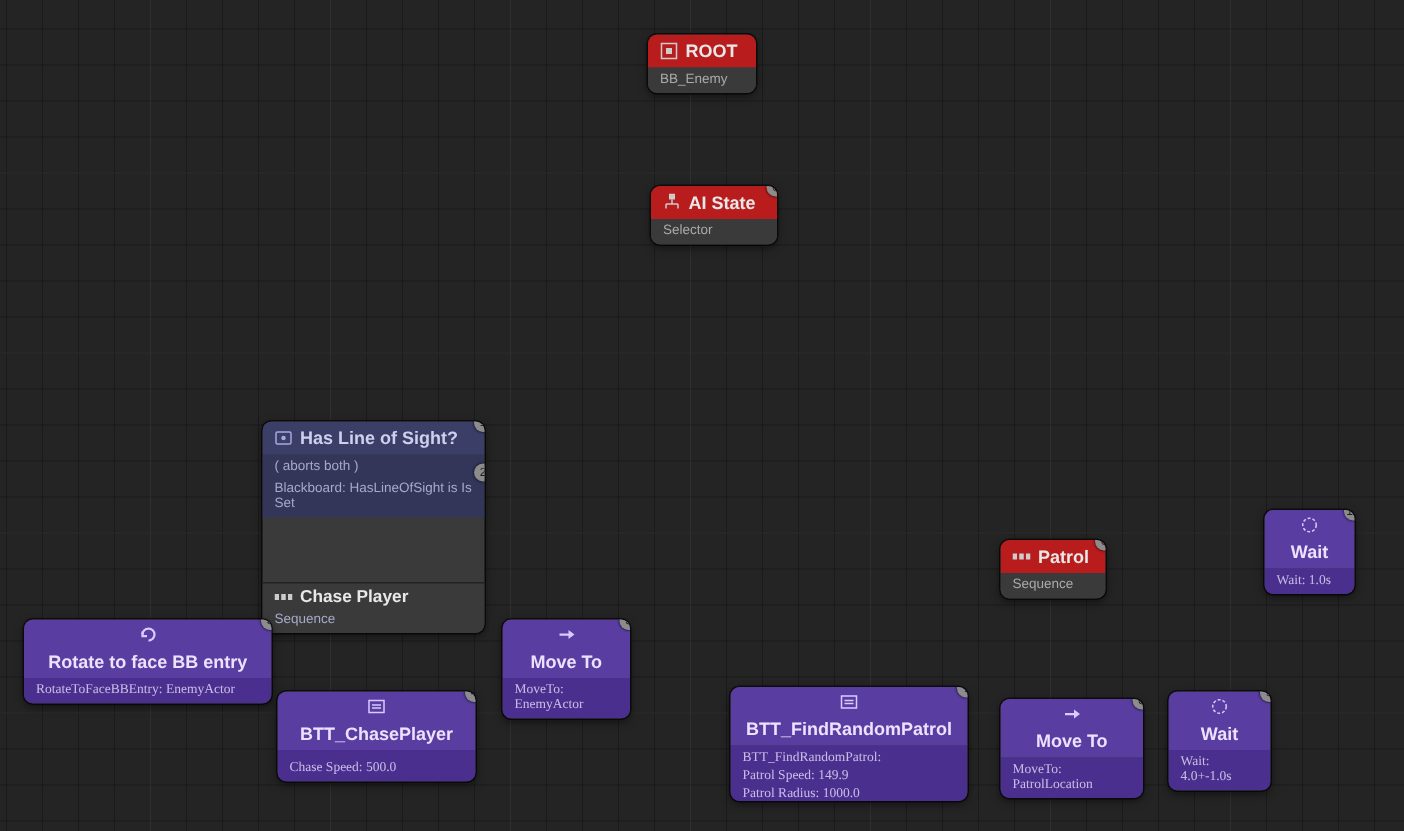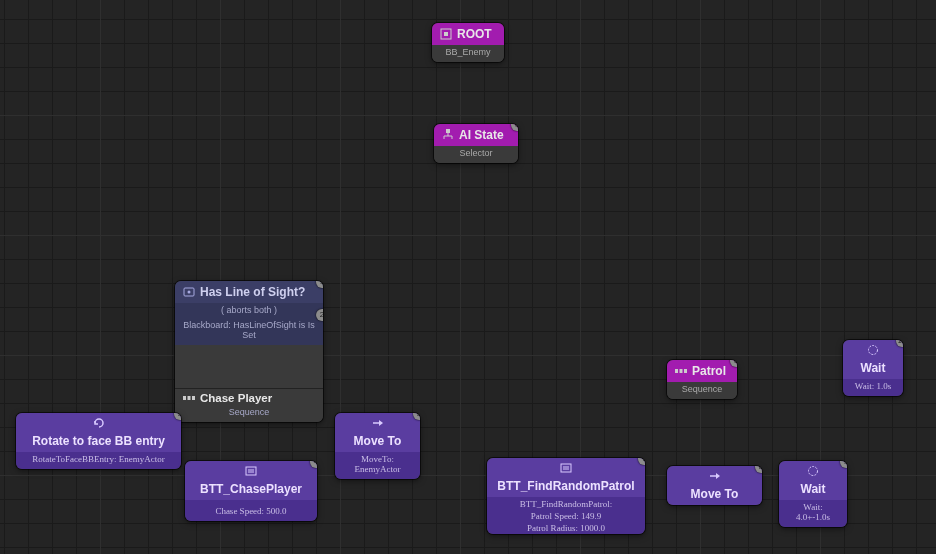--- a/index.html
+++ b/index.html
@@ -31,28 +31,27 @@
     border-radius: 6px;
     box-shadow: 0 0 0 1px rgba(0,0,0,0.6), 0 2px 6px rgba(0,0,0,0.5);
     overflow: hidden;
     min-width: 60px;
   }
   .node .hdr {
     padding: 4px 8px 4px 8px;
     display: flex;
     align-items: center;
     gap: 5px;
-    background: #a21caf;
+    background: #b91c1c;
   }
   .node .sub {
     padding: 2px 8px 5px 8px;
     font-size: 9px;
     color: #aaa;
     background: #3a3a3a;
-    text-align: center;
   }
   .purple .hdr, .purple-body { background: #5a3da0; flex-direction: column; }
   .purple .sub  { background: #4a2f8e; color: #c9bde6; font-family: Liberation Serif, serif; }
   .dec .hdr  { background: #3b3e66; }
   .dec .sub  { background: #333659; font-size: 9px; color: #a7a9c9; }
   .title { font-weight: bold; font-size: 12px; color: #e8e8e8; white-space: nowrap; }
   .badge {
     position: absolute;
     width: 12px; height: 12px;
     border-radius: 50%;
@@ -230,20 +229,21 @@
 <div class="node purple" style="left:667px; top:466px; width:95px">
   <div class="hdr">
     <span class="icon">
         <svg viewBox="0 0 12 12">
           <line x1="1" y1="6" x2="8" y2="6" stroke="#d9caff" stroke-width="1.5"></line>
           <path d="M7 3 L11 6 L7 9 Z" fill="#d9caff"></path>
         </svg>
       </span>
     <span class="title" style="color:#ece1ff">Move To</span>
   </div>
+  <div class="sub">MoveTo: PatrolLocation</div>
   <div class="badge" style="top:-5px; right:-5px">8</div>
 </div>
 
 <div class="node purple" style="left:779px; top:461px; width:68px">
   <div class="hdr">
     <span class="icon">
         <svg viewBox="0 0 12 12">
           <circle cx="6" cy="6" r="4.5" fill="none" stroke="#d9caff" stroke-dasharray="2 1.3"></circle>
         </svg>
       </span>

